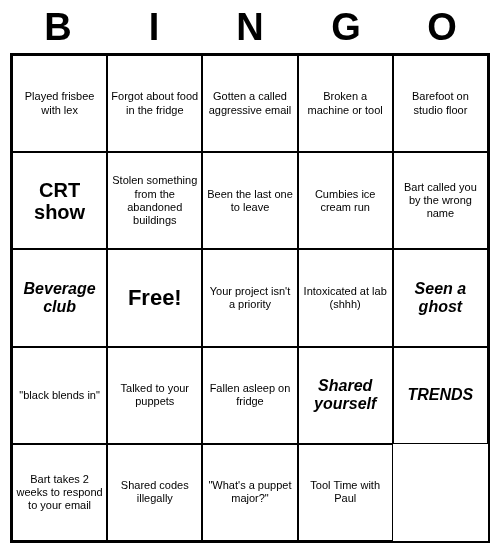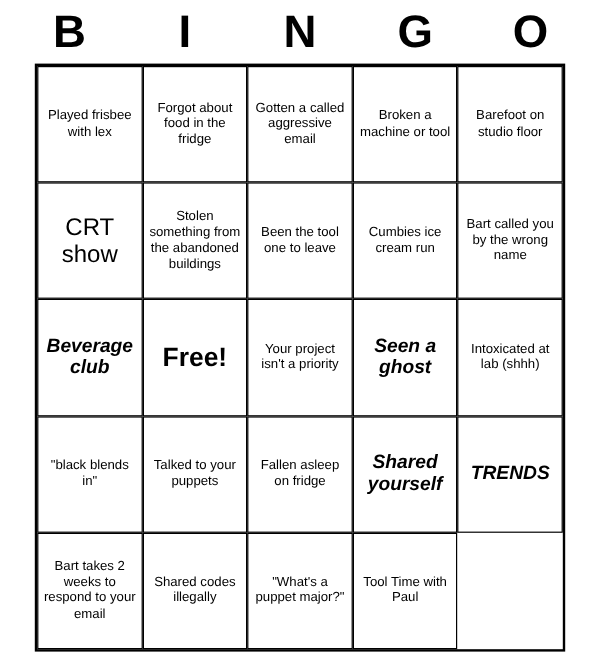--- a/index.html
+++ b/index.html
@@ -22,38 +22,38 @@
     .bingo-title span {
       font-size: 38px;
       font-weight: bold;
       width: 88px;
       text-align: center;
     }
     .bingo-grid {
       display: grid;
       grid-template-columns: repeat(5, 1fr);
       grid-template-rows: repeat(5, 1fr);
-      width: 442px;
+      width: 480px;
       height: 490px;
       border: 2px solid #000;
     }
     .cell {
       border: 1px solid #000;
       display: flex;
       align-items: center;
       justify-content: center;
       text-align: center;
       padding: 3px;
       font-size: 11px;
       line-height: 1.2;
       position: relative;
     }
     .cell.large-text {
       font-size: 20px;
-      font-weight: normal;
+      font-weight: bold;
       line-height: 1.1;
     }
     .cell.free {
       font-size: 22px;
       font-weight: bold;
     }
     .cell.medium-text {
       font-size: 16px;
       font-weight: bold;
       line-height: 1.15;
@@ -72,28 +72,28 @@
   </div>
 
 <div class="bingo-grid">
 <div class="cell">Played frisbee with lex</div>
     <div class="cell">Forgot about food in the fridge</div>
     <div class="cell">Gotten a called aggressive email</div>
     <div class="cell">Broken a machine or tool</div>
     <div class="cell">Barefoot on studio floor</div>
     <div class="cell large-text">CRT show</div>
     <div class="cell">Stolen something from the abandoned buildings</div>
-    <div class="cell">Been the tool one to leave</div>
+    <div class="cell">Been the last one to leave</div>
     <div class="cell">Cumbies ice cream run</div>
     <div class="cell">Bart called you by the wrong name</div>
     <div class="cell medium-text">Beverage club</div>
     <div class="cell free">Free!</div>
     <div class="cell">Your project isn't a priority</div>
+    <div class="cell">Intoxicated at lab (shhh)</div>
     <div class="cell medium-text">Seen a ghost</div>
-    <div class="cell">Intoxicated at lab (shhh)</div>
     <div class="cell">"black blends in"</div>
     <div class="cell">Talked to your puppets</div>
     <div class="cell">Fallen asleep on fridge</div>
     <div class="cell medium-text">Shared yourself</div>
     <div class="cell medium-text">TRENDS</div>
     <div class="cell">Bart takes 2 weeks to respond to your email</div>
     <div class="cell">Shared codes illegally</div>
     <div class="cell">"What's a puppet major?"</div>
     <div class="cell">Tool Time with Paul</div>
   </div>

